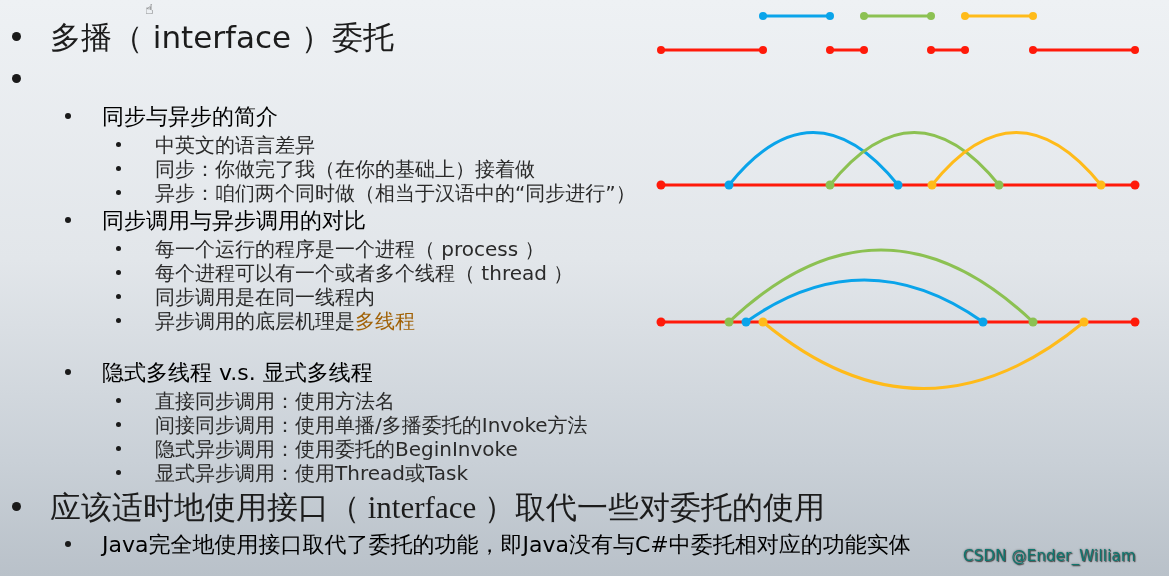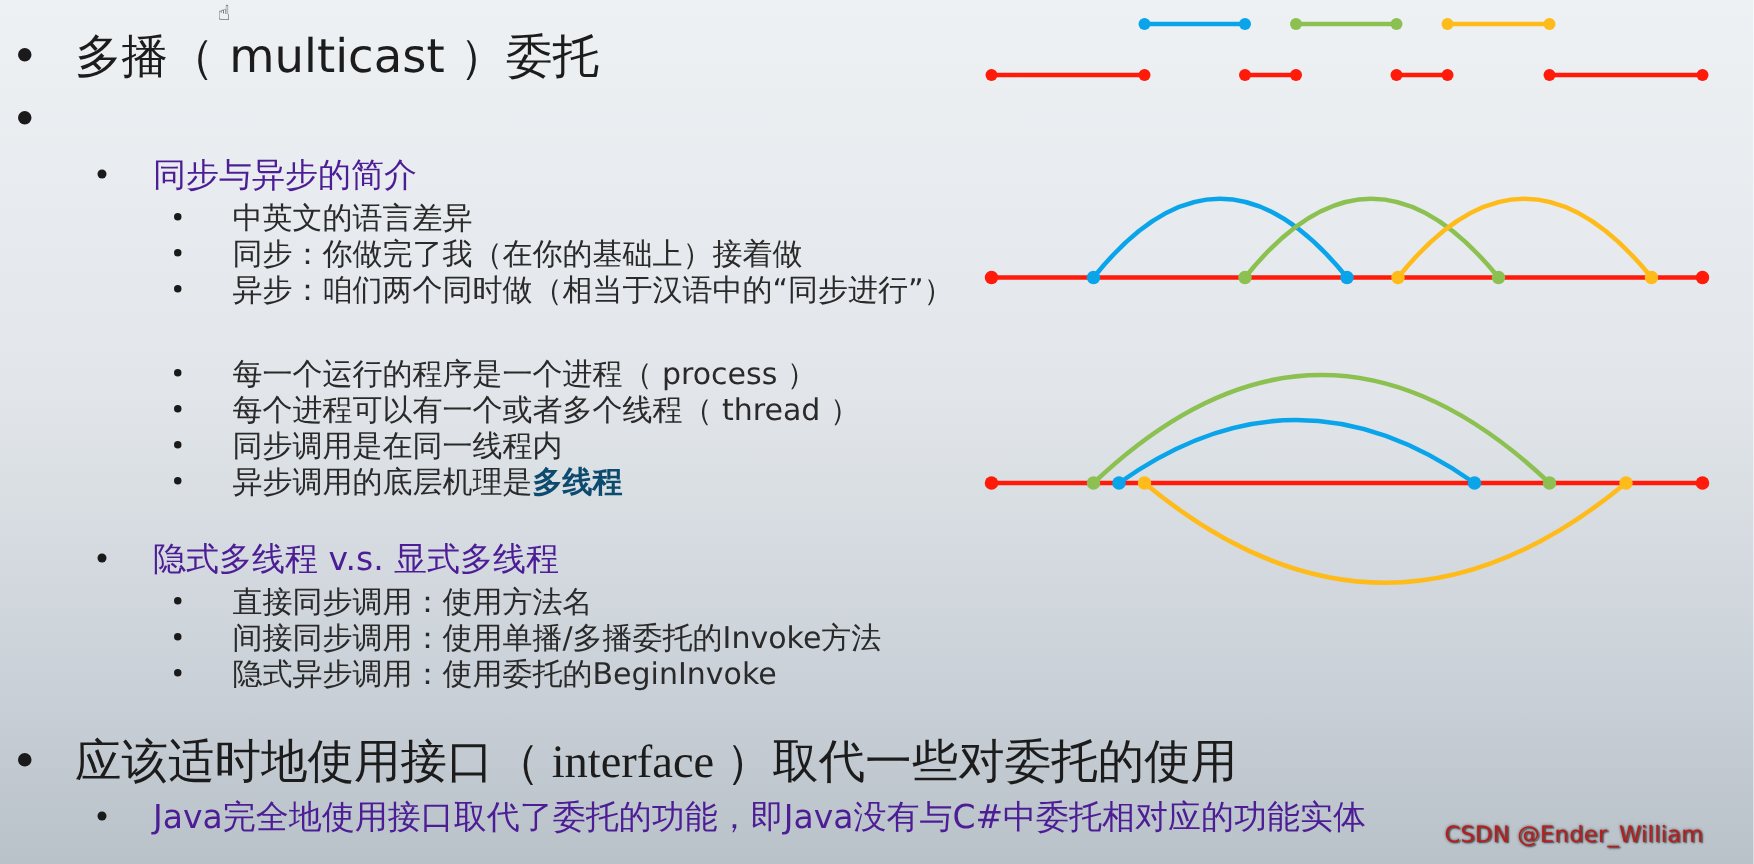--- a/index.html
+++ b/index.html
@@ -7,42 +7,42 @@
     width:1169px; height:576px; overflow:hidden; position:relative;
     background: linear-gradient(180deg, #eef1f4 0%, #e2e6ea 45%, #c9d0d7 80%, #b9c1c9 100%);
     font-family: "DejaVu Sans", "Liberation Sans", sans-serif;
     color:#1c1c1c;
   }
   .slide { position:absolute; left:0; top:0; width:1169px; height:576px; }
   .line { position:absolute; white-space:nowrap; }
   .bullet { position:absolute; border-radius:50%; background:#1a1a1a; }
   .l1 { font-size:31px; left:50px; }
   .l1 .bullet { width:9px; height:9px; left:-38px; top:15px; }
-  .l2 { font-size:22px; left:102px; color:#4c1d95; }
+  .l2 { font-size:22px; left:102px; color:#000000; }
   .l2 .bullet { width:6px; height:6px; left:-37px; top:11px; }
   .l3 { font-size:20px; left:155px; color:#2a2a2a; }
   .l3 .bullet { width:5px; height:5px; left:-39px; top:10px; }
-  .red { color:#0c4a6e;font-weight:bold; }
+  .red { color:#a16207; }
   .watermark {
-    position:absolute; left:963px; top:547px; font-size:15px; color:#b91c1c;
+    position:absolute; left:963px; top:547px; font-size:15px; color:#0f766e;
     text-shadow: 0 0 2px #555, 1px 1px 1px #444; letter-spacing:0.2px;
   }
   .cursor { position:absolute; left:145px; top:1px; font-size:14px; color:#333; }
   svg.diagram { position:absolute; left:0; top:0; }
 </style>
 </head>
 <body>
 
 <div class="slide">
 
   <span class="cursor">☝</span>
 
   <div class="line l1" style="top:17px;">
     <span class="bullet"></span>
-    <span>多播（ multicast ）委托</span>
+    <span>多播（ interface ）委托</span>
   </div>
   <div class="line l1" style="top:59px;">
     <span class="bullet"></span>
   </div>
 
   <div class="line l2" style="top:102px;">
     <span class="bullet"></span>
     <span>同步与异步的简介</span>
   </div>
   <div class="line l3" style="top:132px;">
@@ -51,20 +51,24 @@
   </div>
   <div class="line l3" style="top:156px;">
     <span class="bullet"></span>
     <span>同步：你做完了我（在你的基础上）接着做</span>
   </div>
   <div class="line l3" style="top:180px;">
     <span class="bullet"></span>
     <span>异步：咱们两个同时做（相当于汉语中的“同步进行”）</span>
   </div>
 
+  <div class="line l2" style="top:206px;">
+    <span class="bullet"></span>
+    <span>同步调用与异步调用的对比</span>
+  </div>
   <div class="line l3" style="top:236px;">
     <span class="bullet"></span>
     <span>每一个运行的程序是一个进程（ process ）</span>
   </div>
   <div class="line l3" style="top:260px;">
     <span class="bullet"></span>
     <span>每个进程可以有一个或者多个线程（ thread ）</span>
   </div>
   <div class="line l3" style="top:284px;">
     <span class="bullet"></span>
@@ -83,20 +87,24 @@
     <span class="bullet"></span>
     <span>直接同步调用：使用方法名</span>
   </div>
   <div class="line l3" style="top:412px;">
     <span class="bullet"></span>
     <span>间接同步调用：使用单播/多播委托的Invoke方法</span>
   </div>
   <div class="line l3" style="top:436px;">
     <span class="bullet"></span>
     <span>隐式异步调用：使用委托的BeginInvoke</span>
+  </div>
+  <div class="line l3" style="top:460px;">
+    <span class="bullet"></span>
+    <span>显式异步调用：使用Thread或Task</span>
   </div>
 
   <div class="line l1" style="top:487px;font-family:Liberation Serif, serif;">
     <span class="bullet"></span>
     <span>应该适时地使用接口（ interface ）取代一些对委托的使用</span>
   </div>
   <div class="line l2" style="top:530px;">
     <span class="bullet"></span>
     <span>Java完全地使用接口取代了委托的功能，即Java没有与C#中委托相对应的功能实体</span>
   </div>

